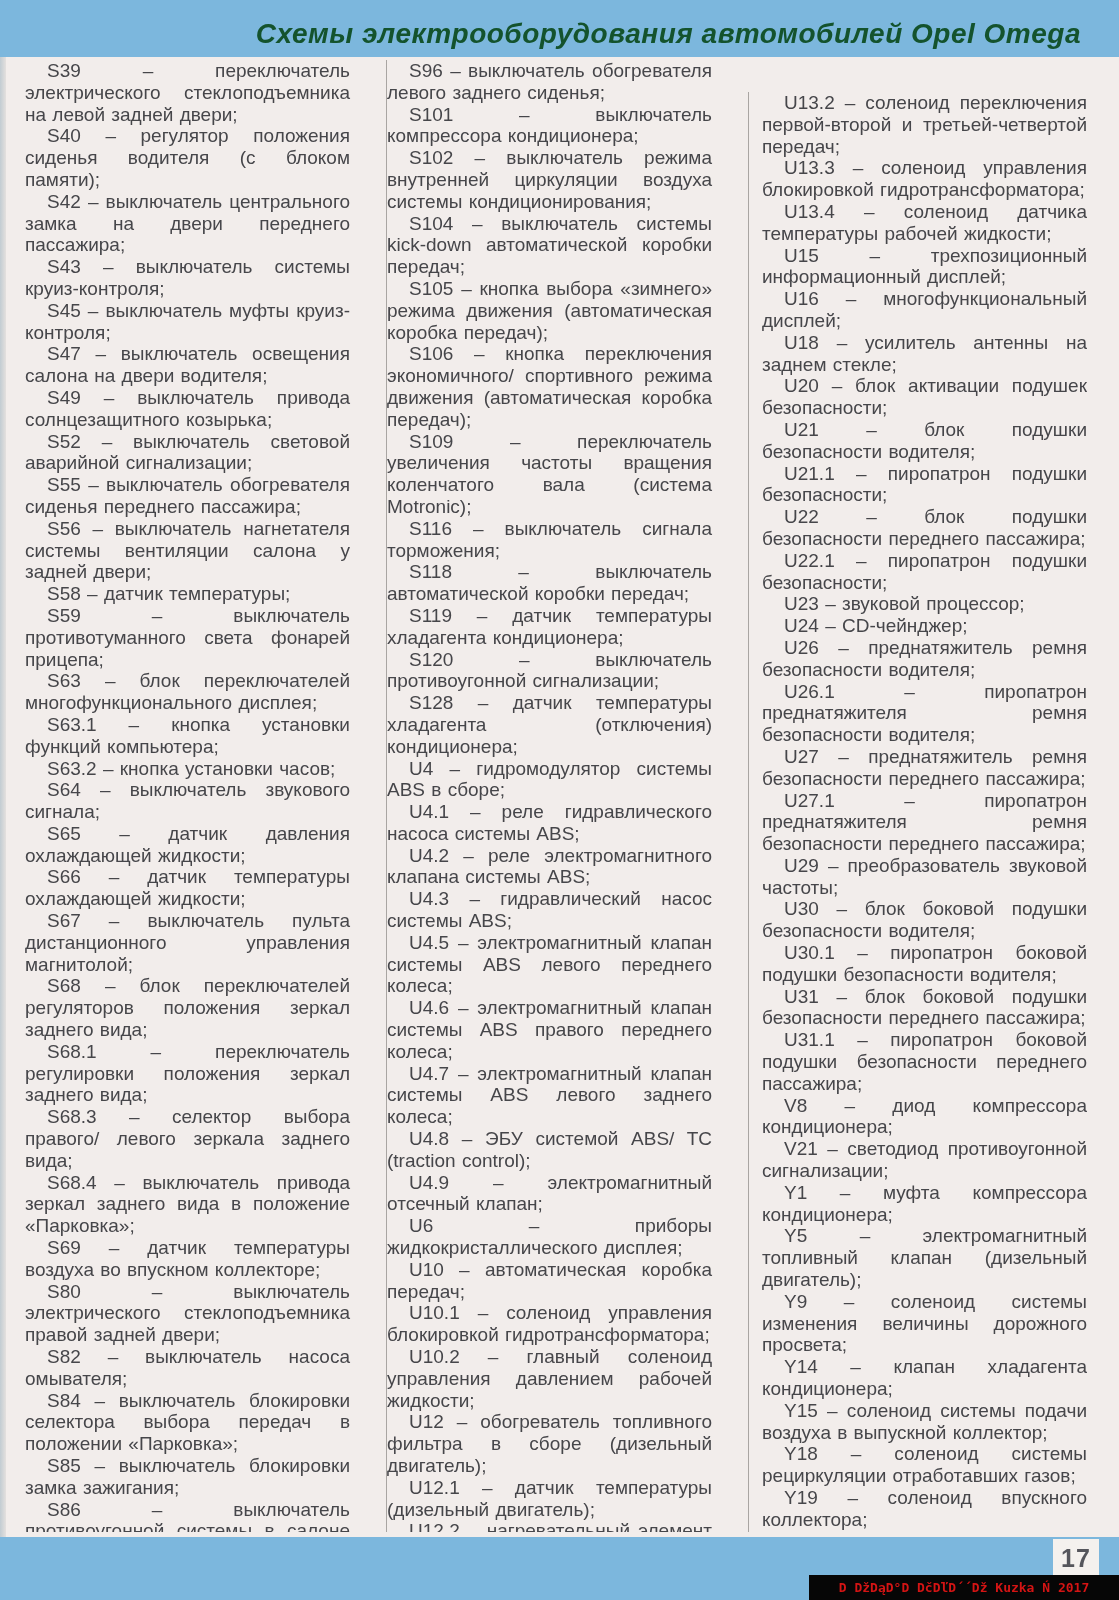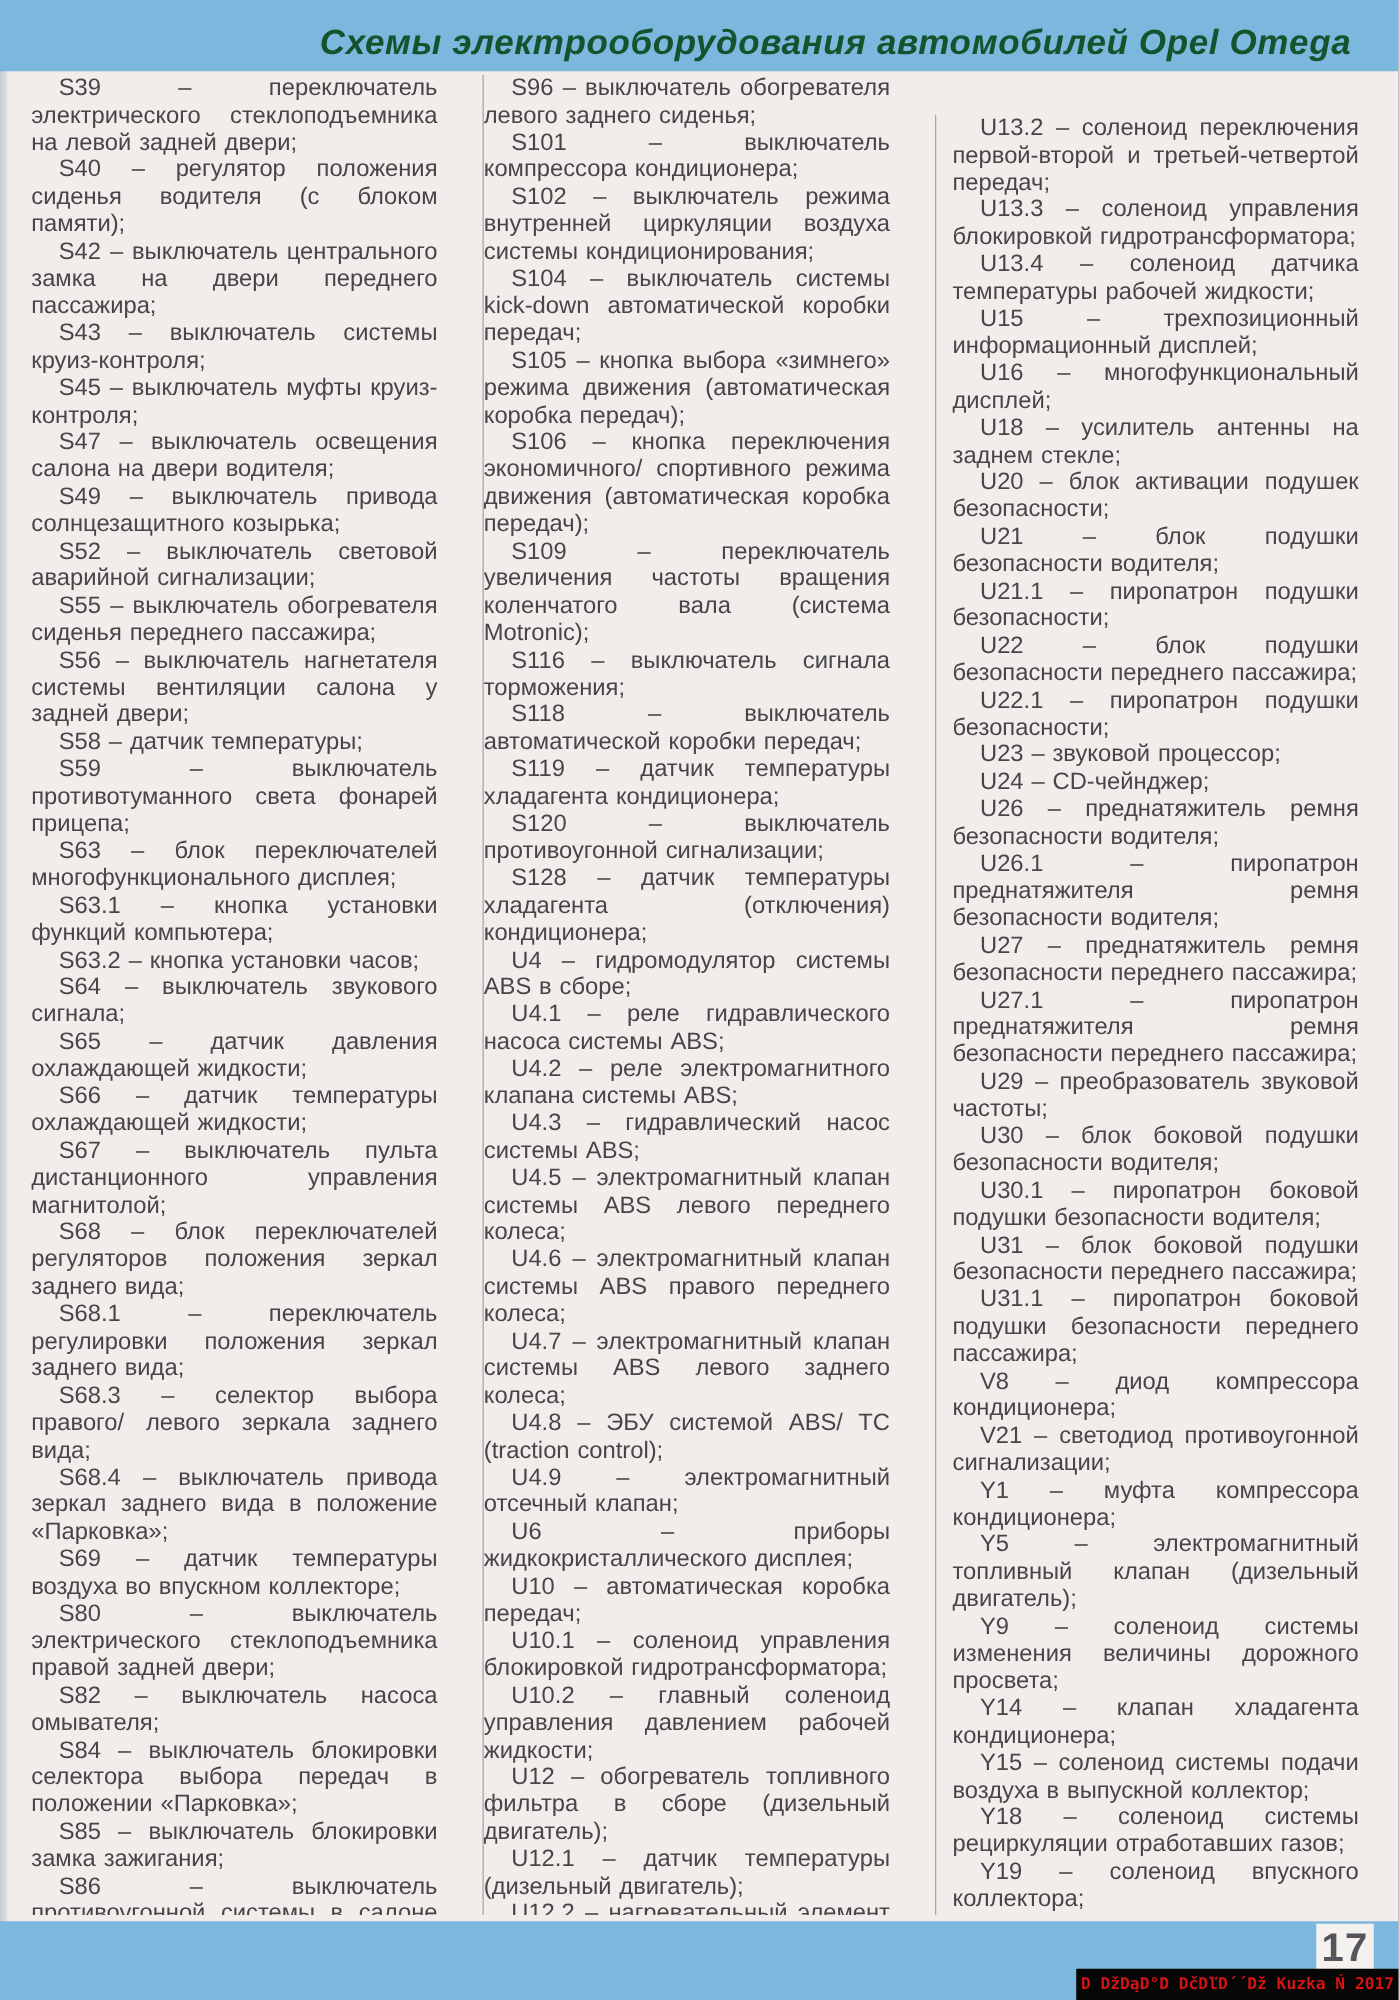--- a/index.html
+++ b/index.html
@@ -58,28 +58,28 @@
     position: absolute; left: 0; bottom: 0; width: 1119px; height: 63px;
     background: #7cb7dd;
   }
   .page-num-box {
     position: absolute; top: 1539px; right: 20px;
     width: 46px; height: 39px;
     background: #f4f1ee;
     display: flex; align-items: center; justify-content: center;
   }
   .page-num {
-    font-size: 32px;
+    font-size: 25px;
     font-weight: bold;
     color: #55565c;
     letter-spacing: 1px;
   }
   .watermark-bar {
     position: absolute; right: 0; top: 1575px;
-    width: 258px; height: 25px;
+    width: 310px; height: 25px;
     background: #060606;
     display: flex; align-items: center; justify-content: center;
   }
   .watermark-text {
     font-family: "DejaVu Sans Mono", monospace;
     font-size: 13px;
     font-weight: bold;
     color: #d41414;
     white-space: nowrap;
   }

